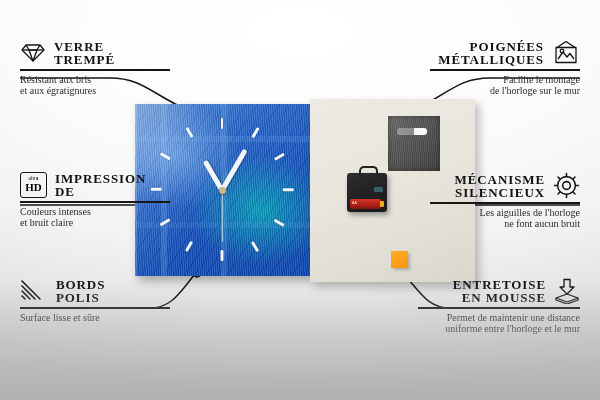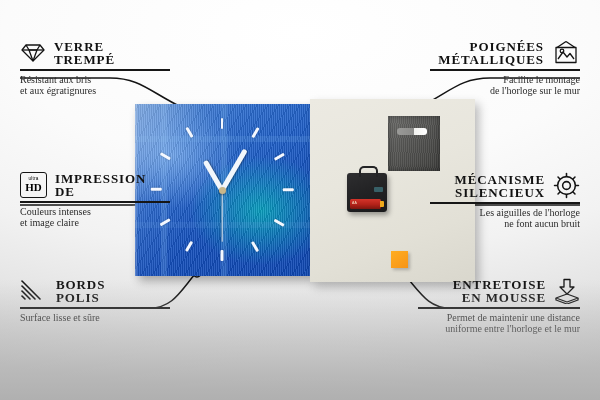--- a/index.html
+++ b/index.html
@@ -189,21 +189,21 @@
       <div style="width:25px;height:24px;border:1.4px solid #141414;border-radius:3px;display:flex;flex-direction:column;align-items:center;justify-content:center;line-height:1;">
         <span style="font-size:4.6px;font-family:'Liberation Sans',sans-serif;letter-spacing:.2px;">ultra</span>
         <span style="font-size:11px;font-weight:bold;font-family:Liberation Serif, serif;">HD</span>
       </div>
       <div>
         <div class="co-title">IMPRESSION DE</div>
       </div>
     </div>
     <div class="co-rule" style="width:150px;"></div>
     <div class="co-sub">Couleurs intenses</div>
-    <div class="co-sub" style="margin-top:0;">et image claire</div>
+    <div class="co-sub" style="margin-top:0;">et bruit claire</div>
   </div>
 
   <div class="callout left" style="left:20px;top:278px;width:150px;">
     <div class="co-head">
       <svg class="ico" width="28" height="24" viewBox="0 0 28 24">
         <g stroke="#141414" stroke-width="1.6" stroke-linecap="round">
           <path d="M2,2 L20,20"></path>
             <path d="M2,7 L15,20"></path>
             <path d="M2,12 L10,20"></path>
             <path d="M2,17 L5,20"></path>

